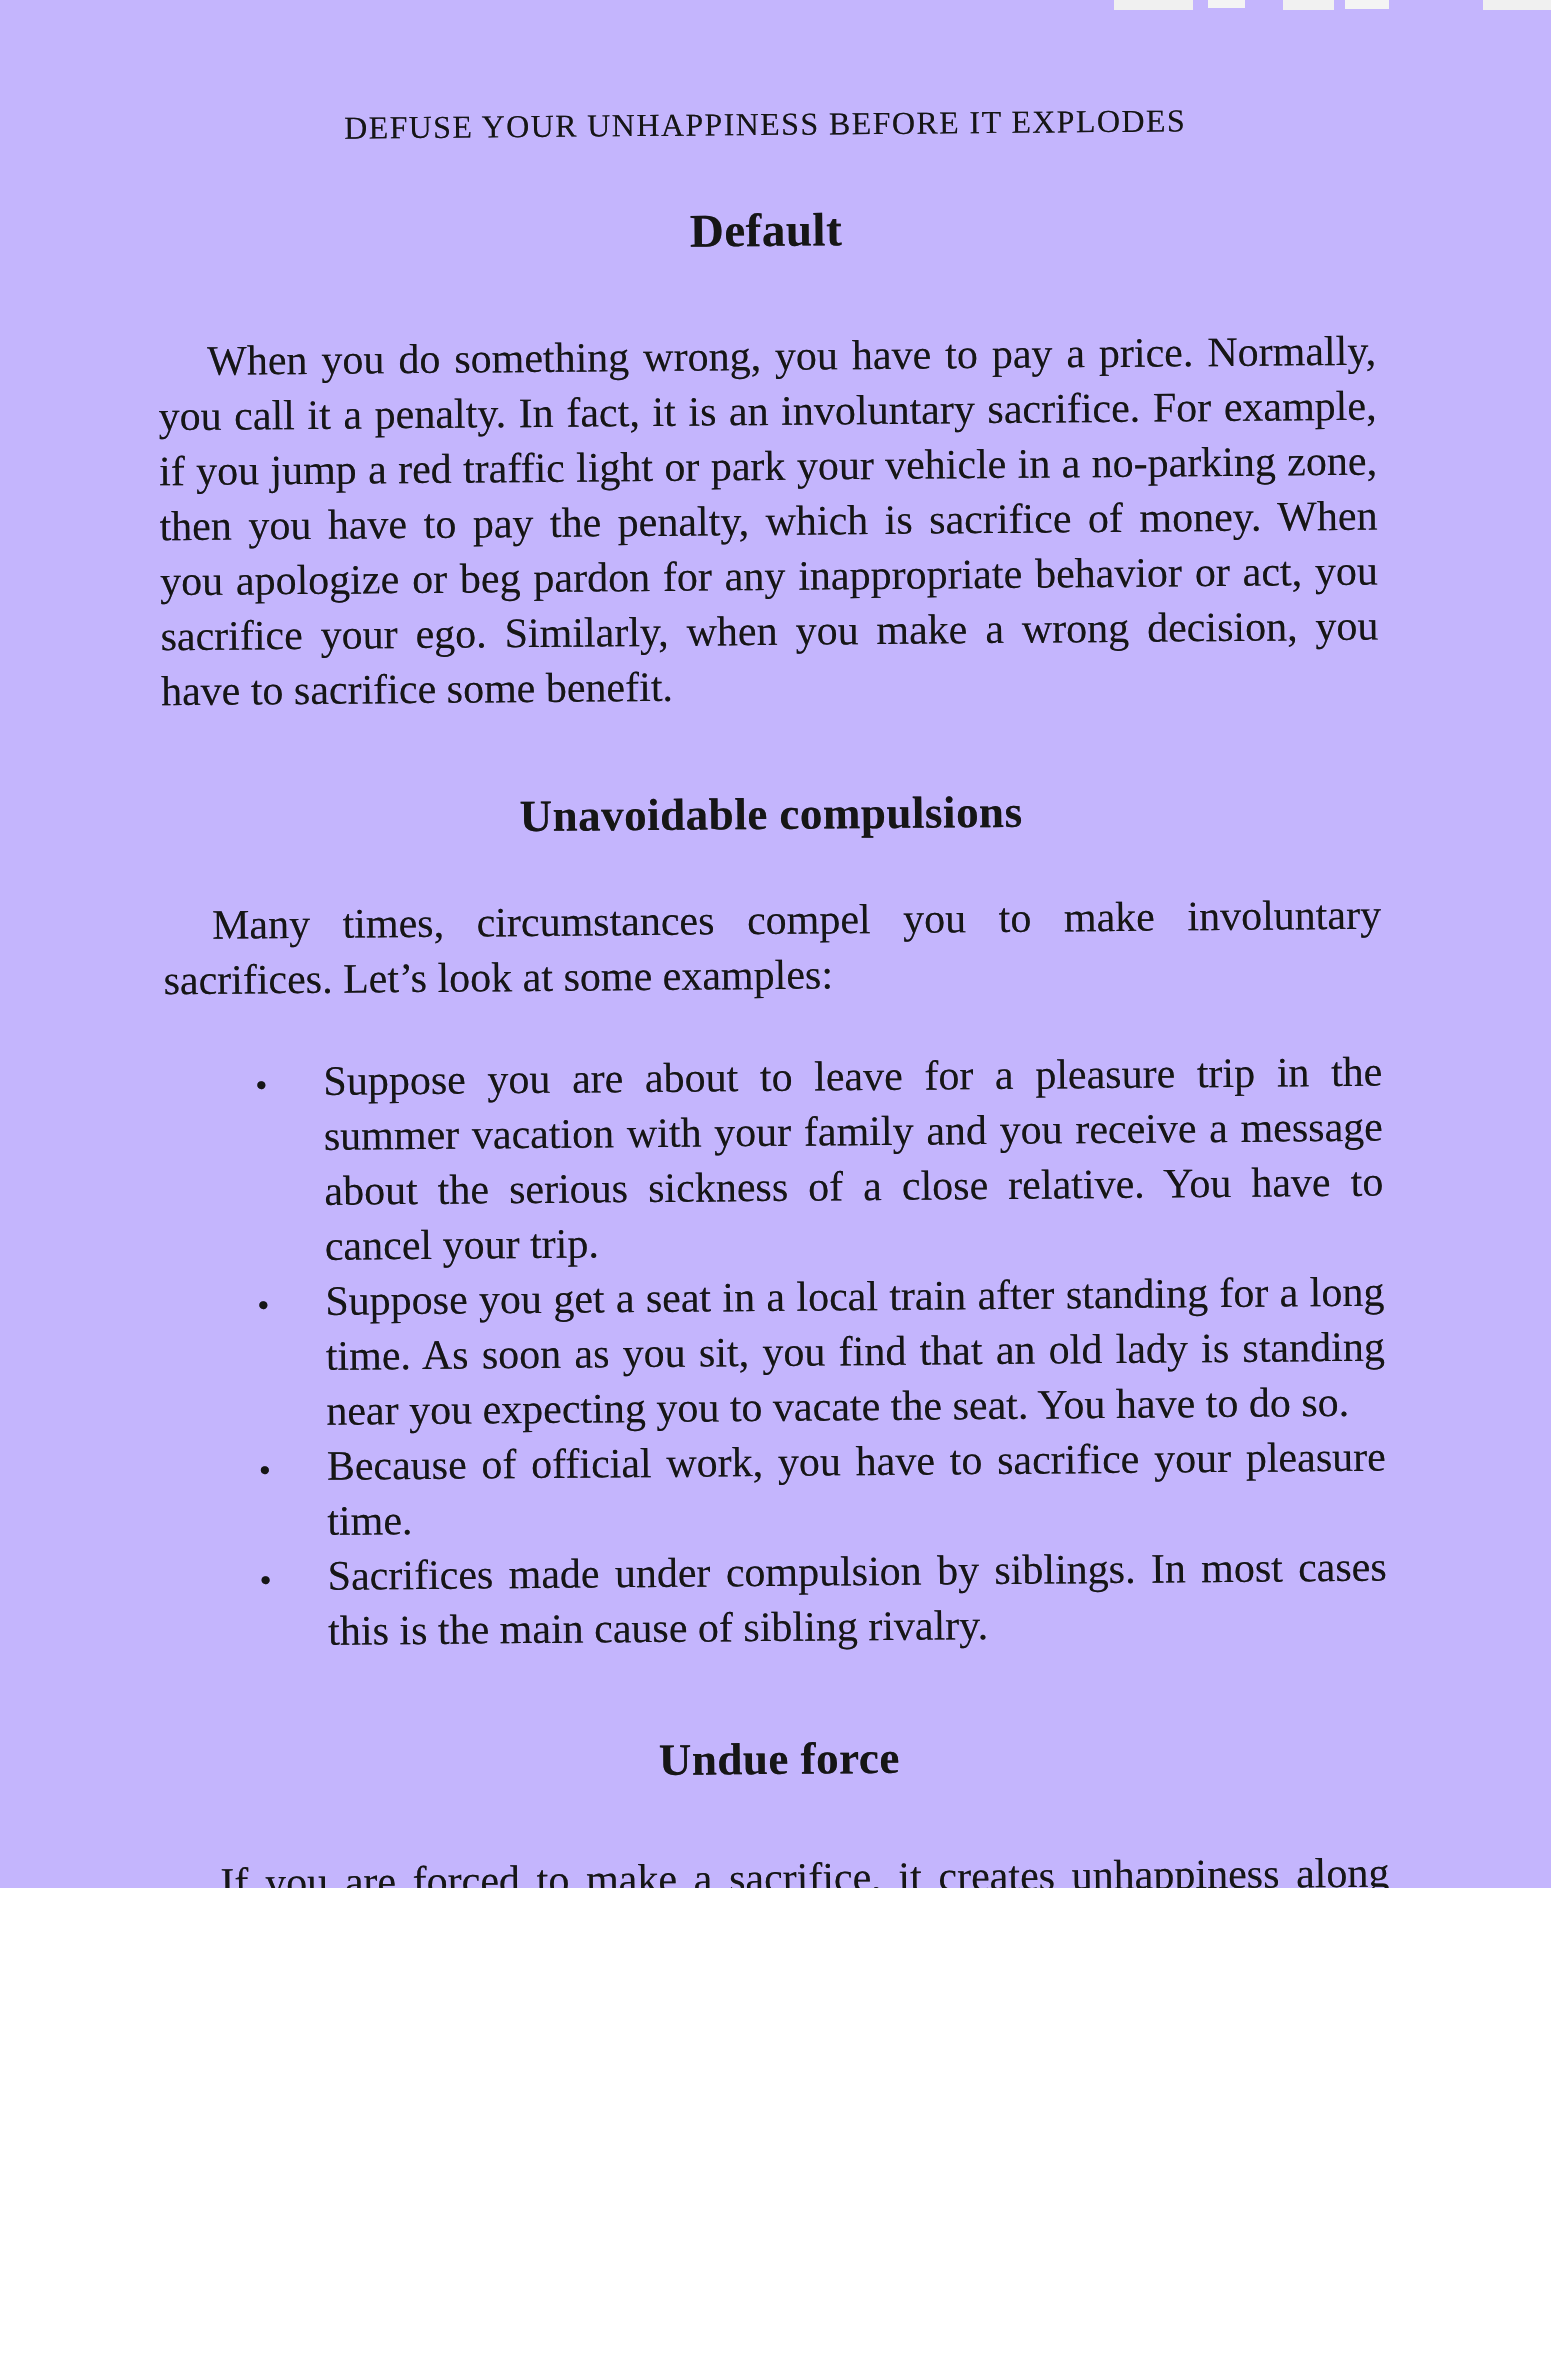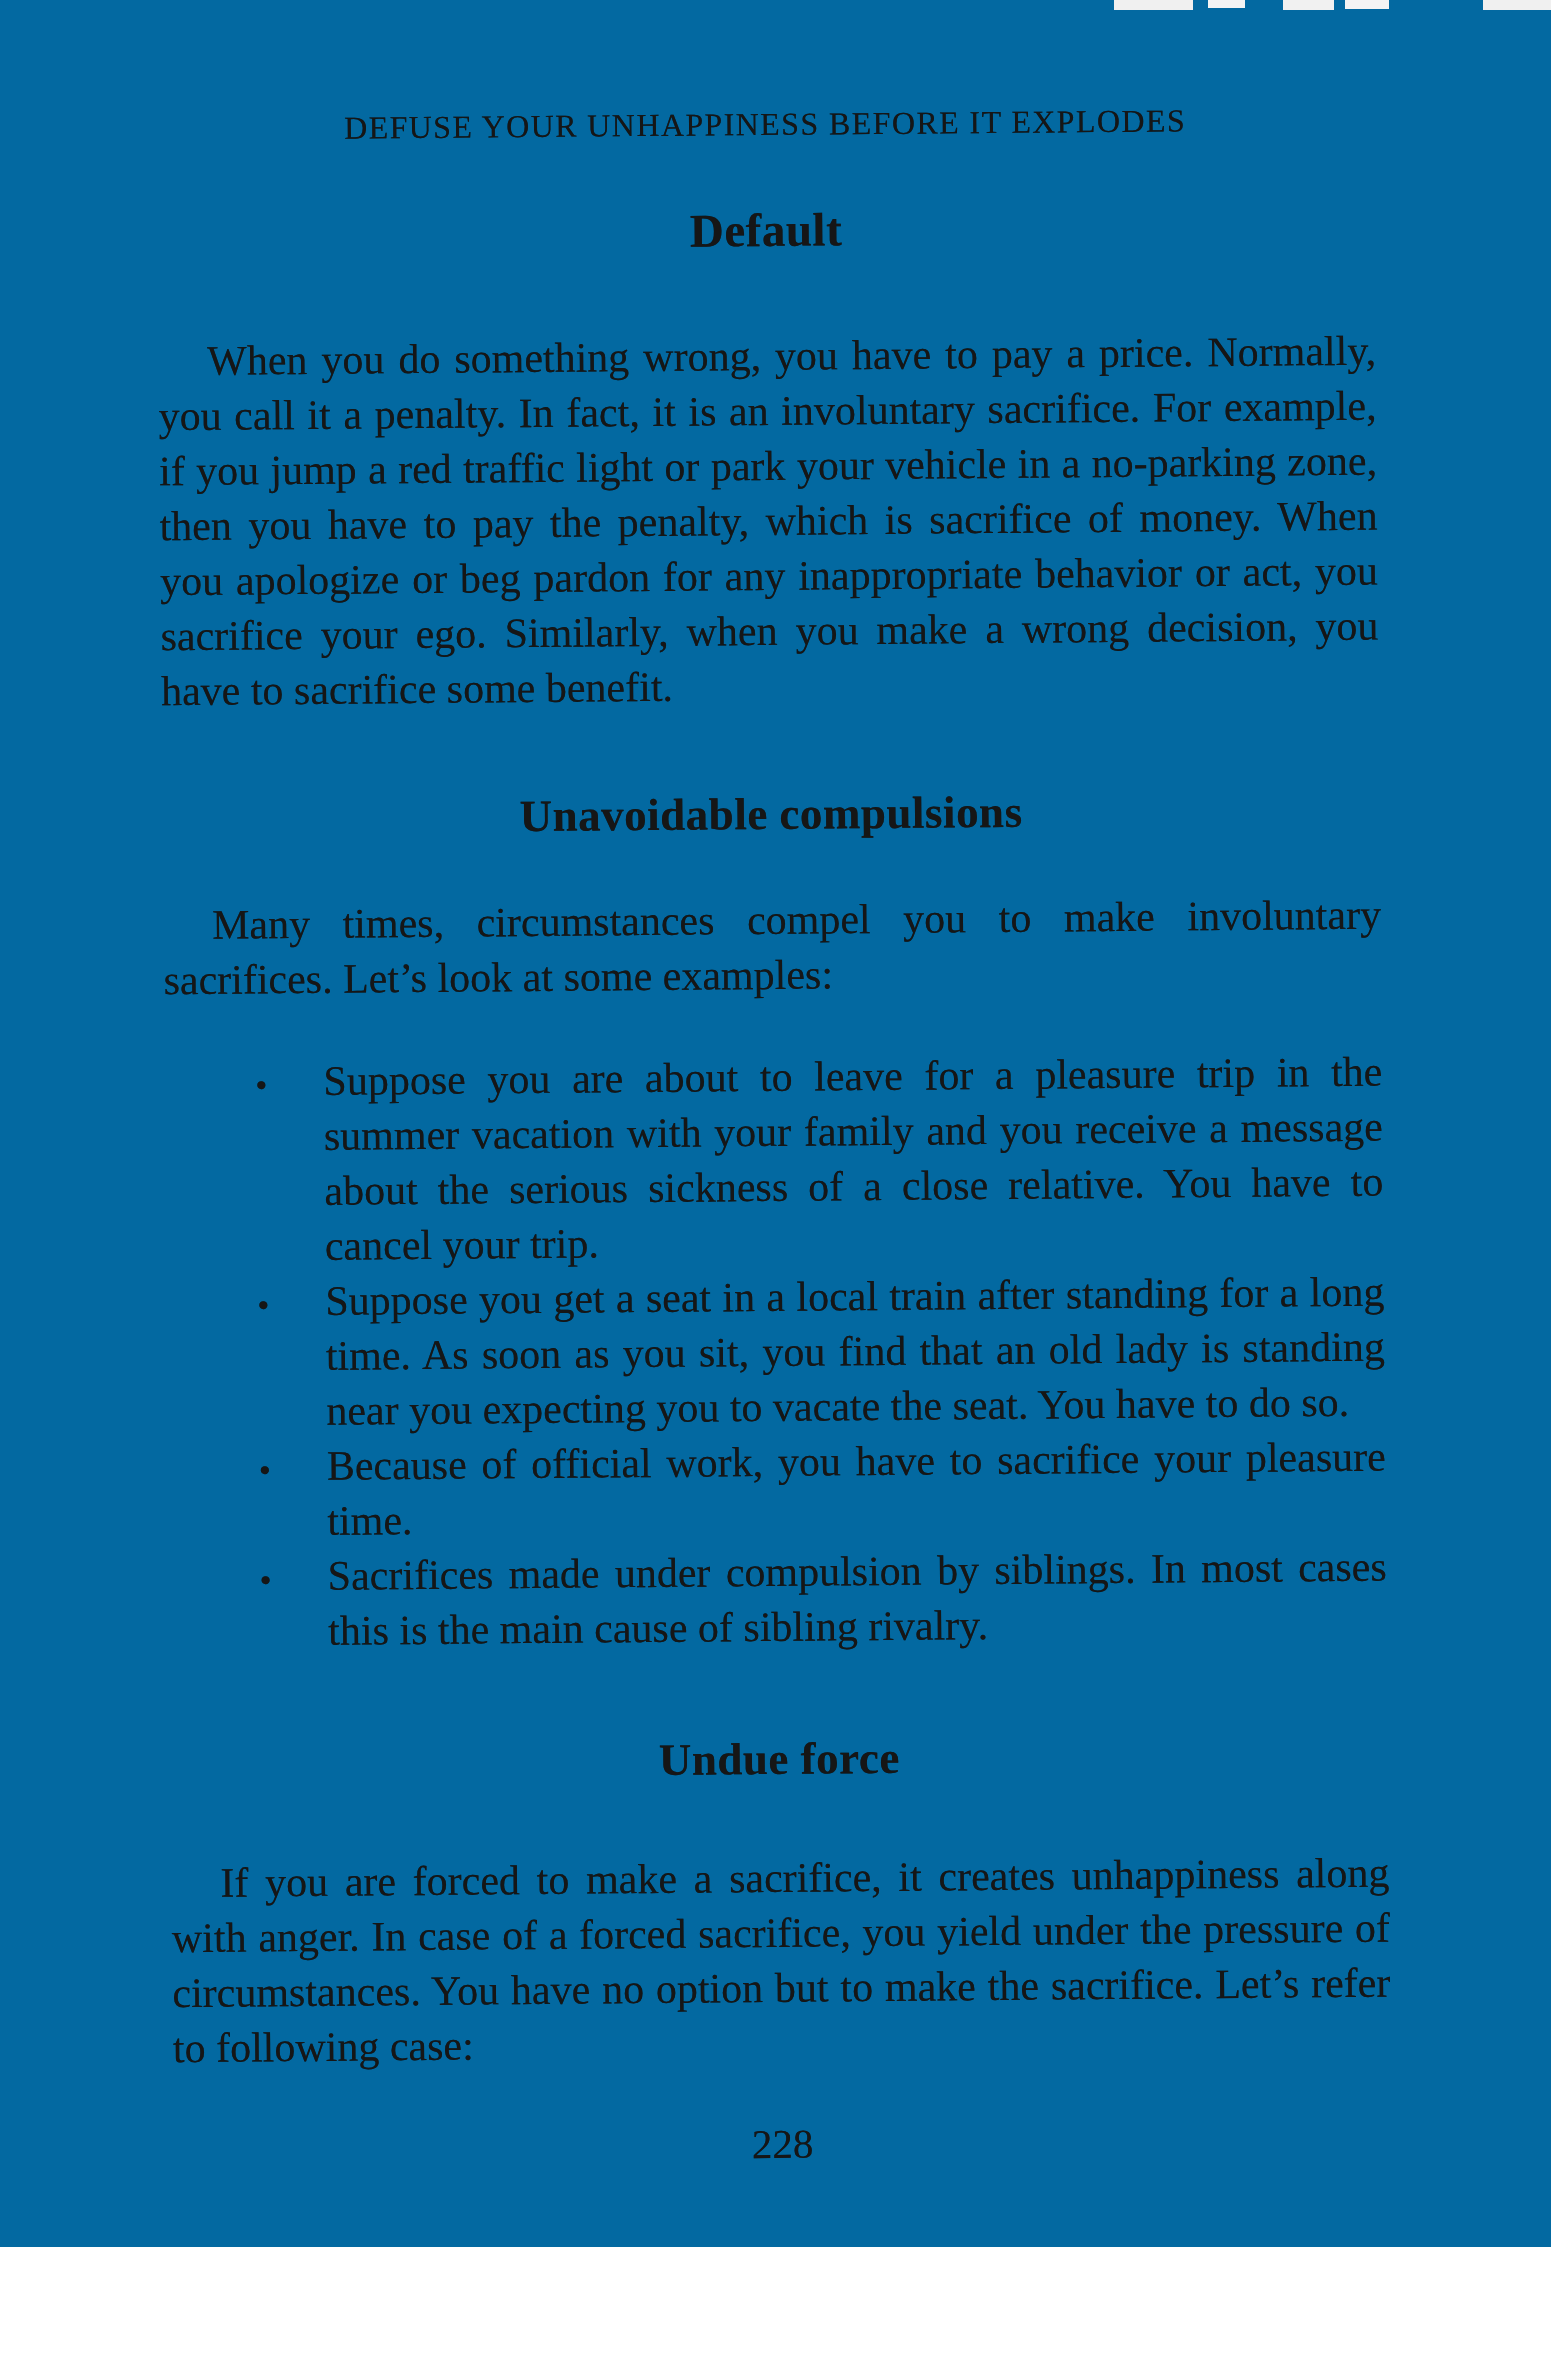--- a/index.html
+++ b/index.html
@@ -3,22 +3,22 @@
 <meta charset="utf-8">
 <style>
   html, body {
     margin: 0;
     padding: 0;
     background: #ffffff;
   }
   #page {
     position: relative;
     width: 1552px;
-    height: 2247px;
-    background: #0369a1;
+    height: 1888px;
+    background: #c4b5fd;
     overflow: hidden;
     font-family: "Liberation Serif", "DejaVu Serif", serif;
     color: #161616;
   }
   
   .artifact {
     position: absolute;
     top: 0;
   }
   .a1 { left: 1114px; width: 79px; height: 10.3px; background: #f0f0f0; }

